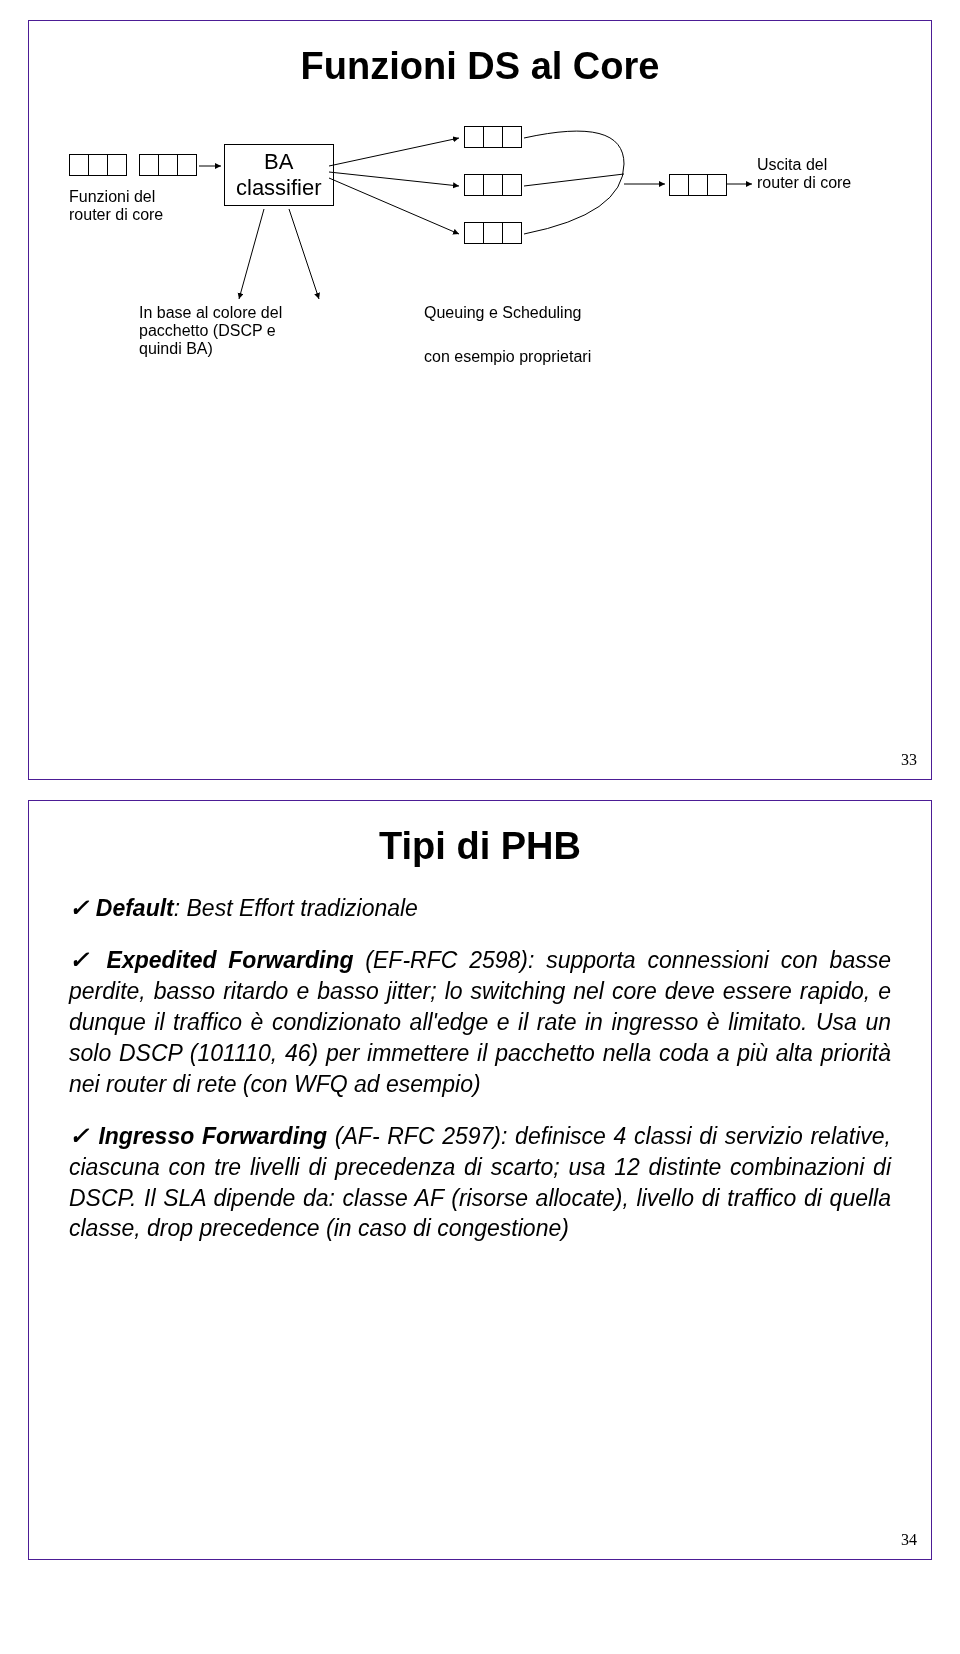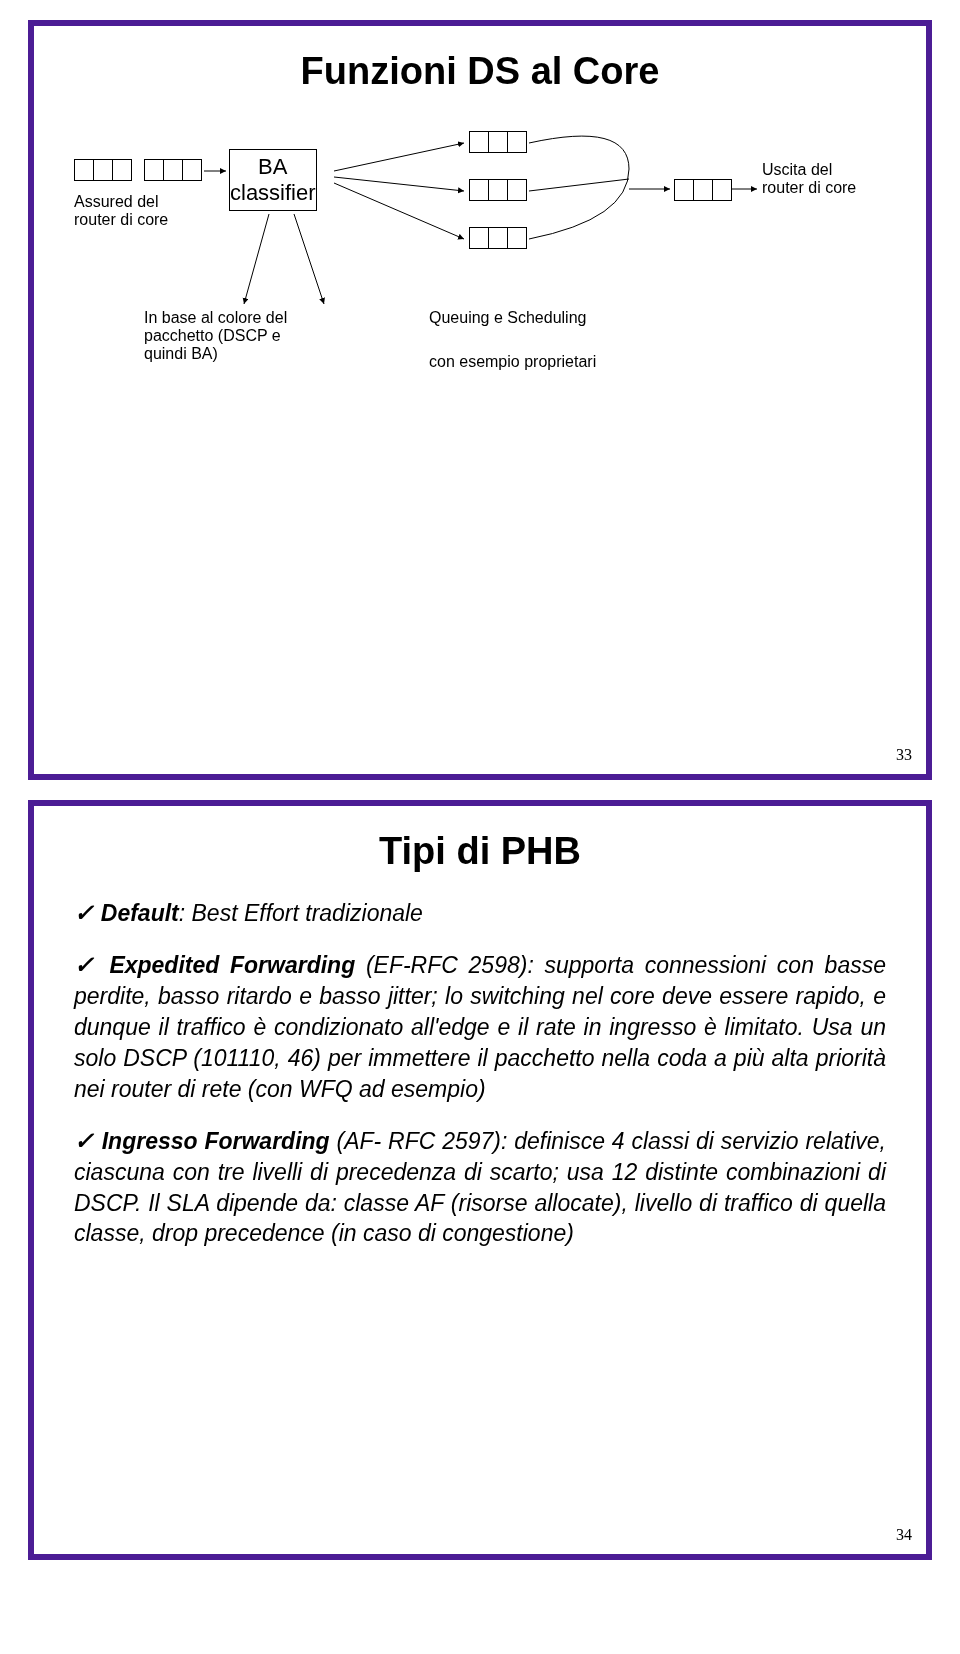--- a/index.html
+++ b/index.html
@@ -4,21 +4,21 @@
 <style>
   body {
     margin: 0;
     padding: 0;
     background: #fff;
     font-family: Arial, Helvetica, sans-serif;
     color: #000;
     width: 960px;
   }
   .slide {
-    border: 6px solid #4c1d95;
+    border: 1px solid #4c1d95;
     margin: 20px 28px;
     padding: 0;
     position: relative;
     height: 760px;
     box-sizing: border-box;
   }
   .slide-title {
     font-size: 38px;
     font-weight: bold;
     text-align: center;
@@ -59,21 +59,21 @@
     width: 20px;
     height: 22px;
     border: 1px solid #000;
     box-sizing: border-box;
     margin-left: -1px;
   }
   .cell:first-child { margin-left: 0; }
   .ba-box {
     position: absolute;
     border: 1px solid #000;
-    padding: 4px 0;
+    padding: 4px 11px;
     font-size: 22px;
     background: #fff;
     text-align: center;
   }
   .dlabel {
     position: absolute;
     font-size: 16px;
   }
   svg.conn {
     position: absolute;
@@ -114,21 +114,21 @@
         <div class="cell"></div>
         <div class="cell"></div>
     </div>
     <div class="queue-row" style="left:70px; top:30px;">
       <div class="cell"></div>
         <div class="cell"></div>
         <div class="cell"></div>
     </div>
 
     <div class="dlabel" style="left:0; top:64px;">
-      <span>Assured del</span><br>
+      <span>Funzioni del</span><br>
       <span>router di core</span>
     </div>
 
     <div class="ba-box" style="left:155px; top:20px;">
       <span>BA</span><br>
       <span>classifier</span>
     </div>
 
     <div class="queue-row" style="left:395px; top:2px;">
       <div class="cell"></div>

